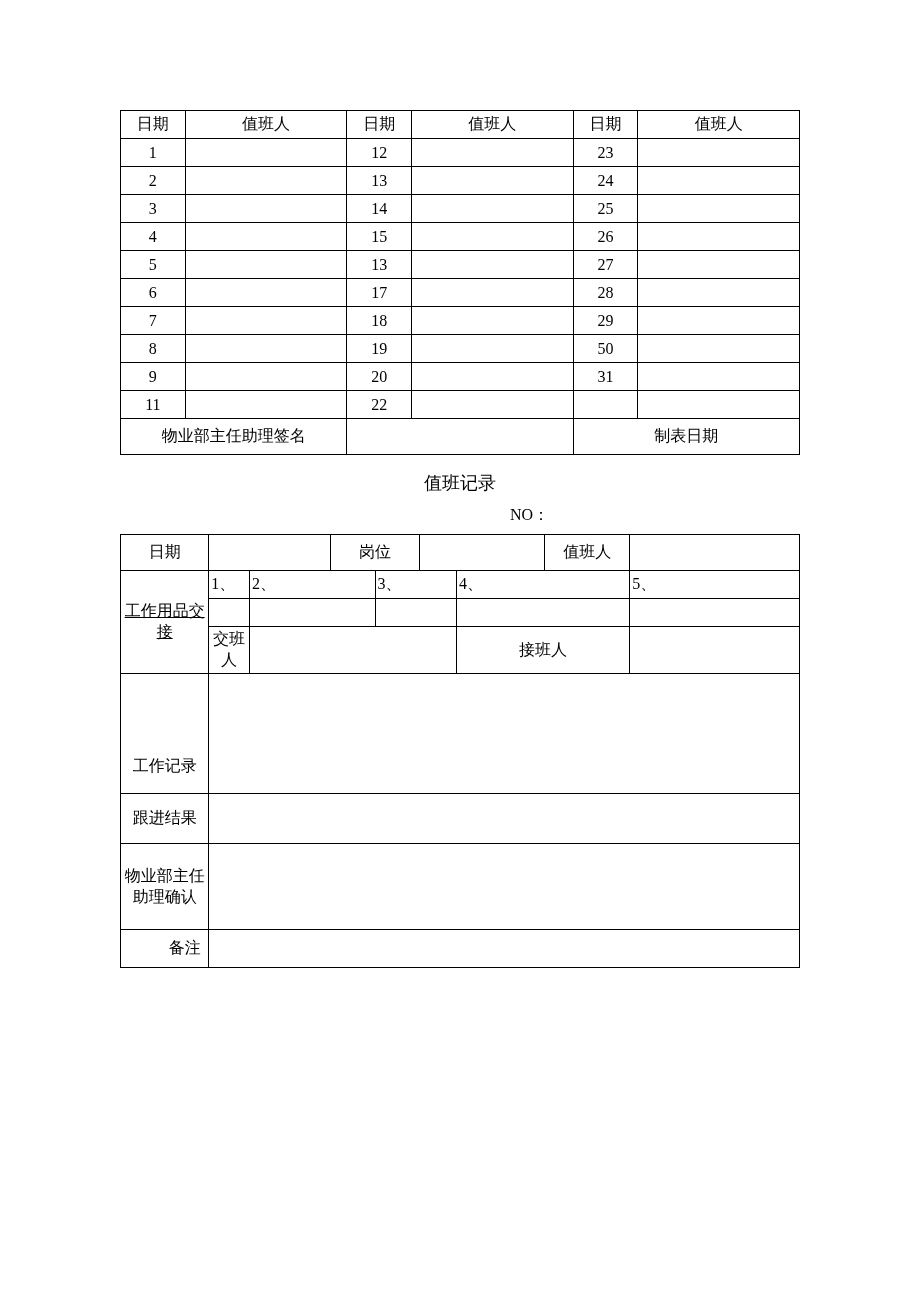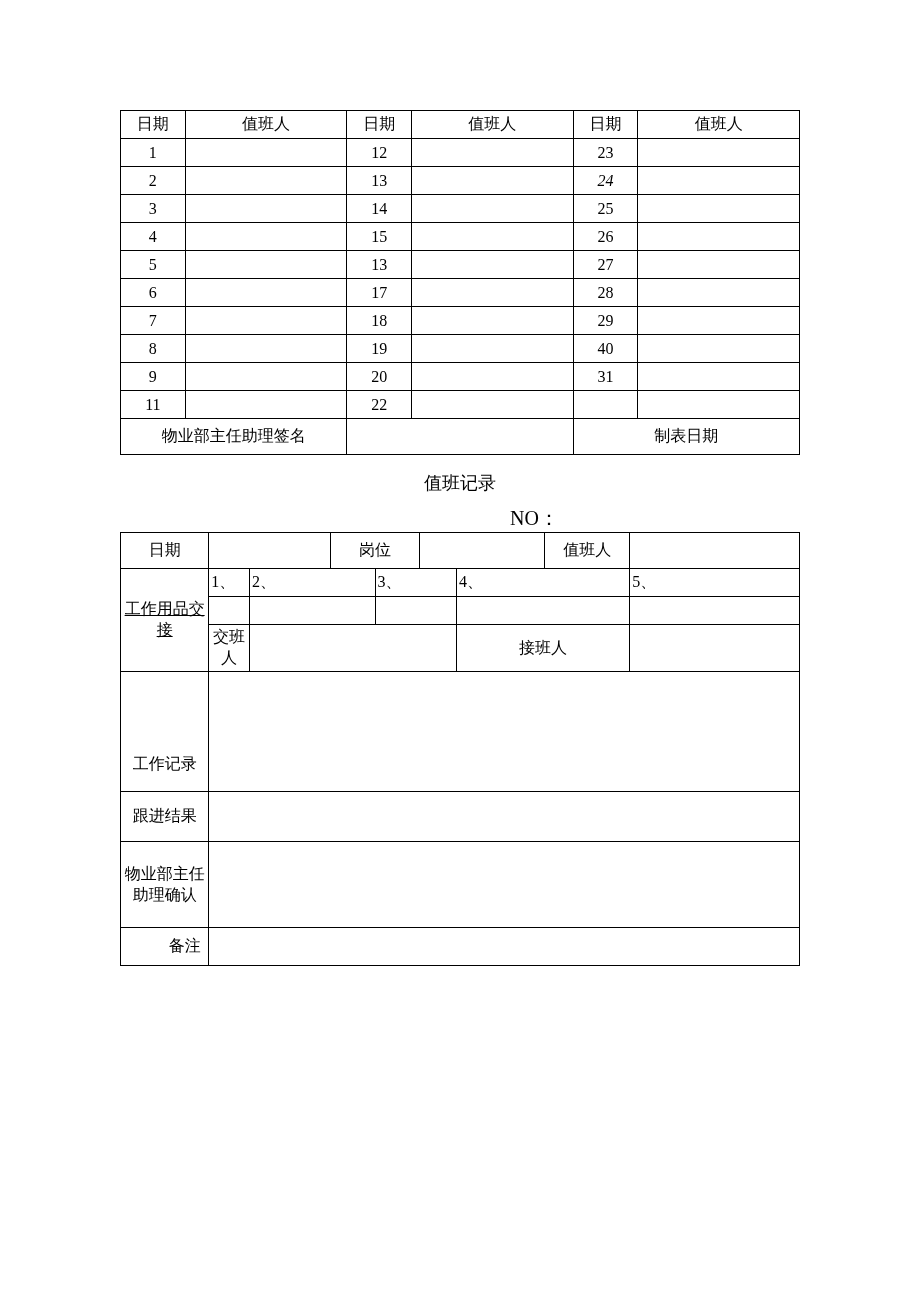--- a/index.html
+++ b/index.html
@@ -24,25 +24,25 @@
     }
     .title {
       text-align: center;
       font-family: "SimHei", "黑体", sans-serif;
       font-size: 18px;
       margin: 16px 0 10px 0;
     }
     .no-row {
       text-align: left;
       padding-left: 390px;
-      margin-bottom: 0;
-      font-size: 20px;
+      margin-bottom: 8px;
+      font-size: 16px;
       font-family: Liberation Serif, serif;
     }
-    .italic { font-style: italic; }
+    .italic { }
     .tall { height: 36px; }
     .left { text-align: left; padding-left: 2px; }
     .vmid { vertical-align: middle; text-decoration: underline; }
     .wr { height: 120px; vertical-align: bottom; padding-bottom: 16px; }
     .h50 { height: 50px; }
     .h40 { height: 38px; padding-left: 42px; }
     .h90 { height: 86px; }
     .small-h { height: 18px; }
   </style>
 </head>
@@ -112,21 +112,21 @@
     <td>18</td>
         <td></td>
     <td>29</td>
         <td></td>
   </tr>
   <tr>
     <td>8</td>
         <td></td>
     <td>19</td>
         <td></td>
-    <td>40</td>
+    <td>50</td>
         <td></td>
   </tr>
   <tr>
     <td>9</td>
         <td></td>
     <td>20</td>
         <td></td>
     <td>31</td>
         <td></td>
   </tr>

